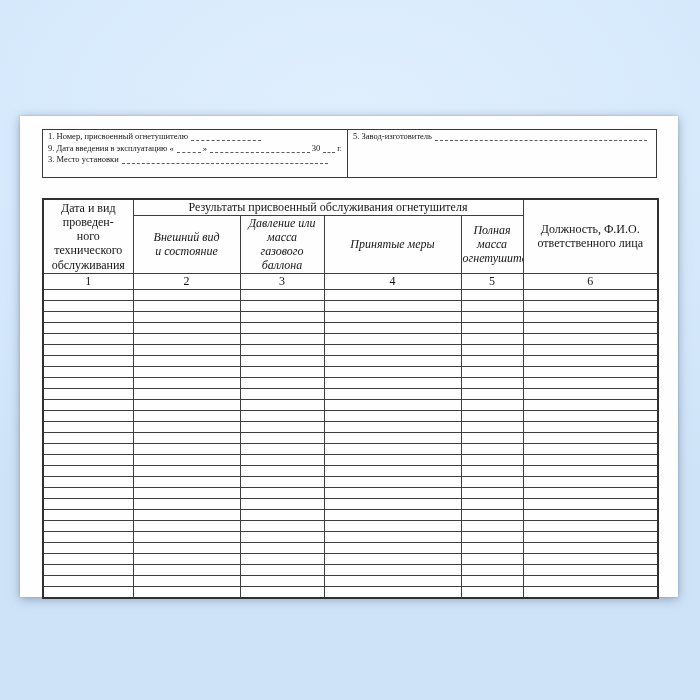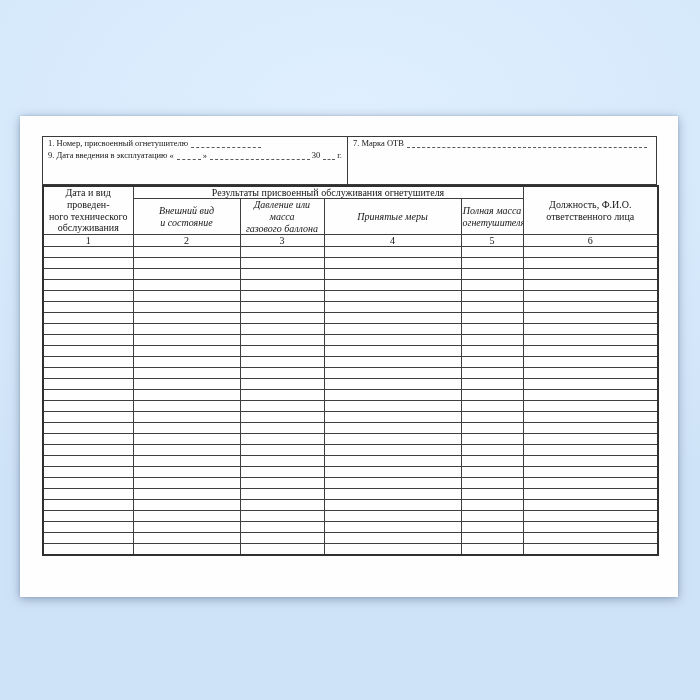--- a/index.html
+++ b/index.html
@@ -22,21 +22,21 @@
     margin: 20px 0 0 0;
     text-align: center;
     font-size: 10px;
     font-weight: bold;
     letter-spacing: 0.6px;
     color: #141414;
     white-space: nowrap;
   }
   
   .info-box {
-    margin-top: 20px;
+    margin-top: 13px;
     border: 1.5px solid #3a3a3a;
     height: 47px;
     display: flex;
     font-size: 8.5px;
     line-height: 11px;
   }
   .info-col { padding: 1px 5px 0 5px; box-sizing: border-box; }
   .info-col.left  { width: 305px; flex: none; border-right: 1.2px solid #3a3a3a; }
   .info-col.right { flex: 1; }
   .iline { height: 11.4px; display: flex; align-items: flex-end; white-space: nowrap; }
@@ -48,25 +48,25 @@
     border-bottom: 1px dashed #5a5a5a;
   }
   .blank.grow { flex: 1; }
   .w70 { width: 70px; }
   .w24 { width: 24px; }
   .w12 { width: 12px; }
   .mr14 { margin-right: 14px; }
   .mr4  { margin-right: 4px; }
   
   table.mt {
-    margin-top: 0;
+    margin-top: 20px;
     border-collapse: collapse;
     table-layout: fixed;
     width: 615px;
-    font-size: 10px;
+    font-size: 12px;
     color: #151515;
     border: 2px solid #303030;
   }
   table.mt th, table.mt td {
     border: 1px solid #3e3e3e;
     padding: 0 1px;
     text-align: center;
     vertical-align: middle;
     font-weight: normal;
     overflow: hidden;
@@ -99,24 +99,28 @@
           </div>
           <div class="iline">
             <span class="lbl">9. Дата введения в эксплуатацию «</span>
             <span class="blank w24"></span>
             <span class="lbl">»</span>
             <span class="blank grow"></span>
             <span class="lbl">30</span>
             <span class="blank w12"></span>
             <span class="lbl">г.</span>
           </div>
+          <div class="iline">
+            <span class="lbl">3. Место установки</span>
+            <span class="blank grow mr14"></span>
+          </div>
         </div>
         <div class="info-col right">
           <div class="iline">
-            <span class="lbl">7. Марка ОТВ</span>
+            <span class="lbl">5. Завод-изготовитель</span>
             <span class="blank grow mr4"></span>
           </div>
         </div>
       </div>
 
       <table class="mt">
         <colgroup>
           <col class="c1">
             <col class="c2">
             <col class="c3">

